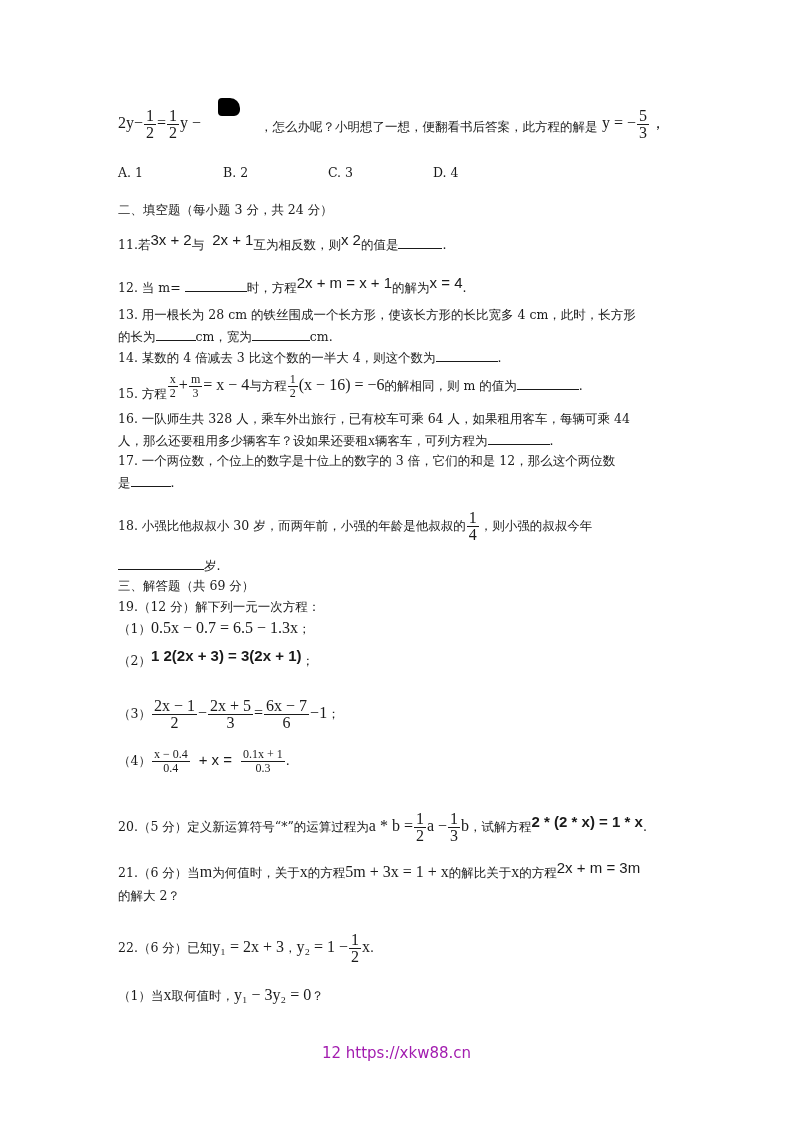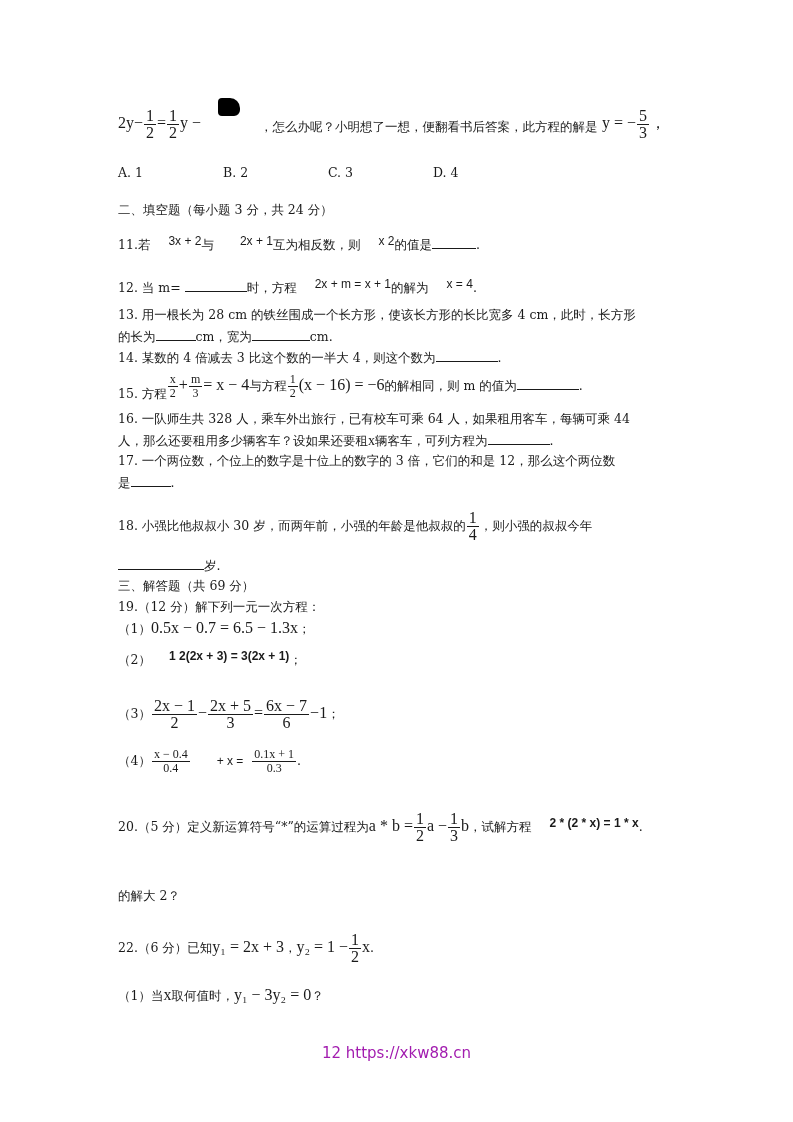--- a/index.html
+++ b/index.html
@@ -9,21 +9,21 @@
   .line { position: absolute; left: 118px; font-size: 12.5px; line-height: 16px; white-space: nowrap; }
   .math { font-family: "Liberation Serif", "DejaVu Serif", serif; font-size: 16px; }
   .mi { }
   .frac { display: inline-block; vertical-align: middle; text-align: center; margin: 0 1px;
           font-family: "Liberation Serif", serif; }
   .frac .num { display: block; line-height: 16px; padding: 0 2px; font-size: 16px; }
   .frac .den { display: block; line-height: 16px; padding: 0 2px; border-top: 1px solid #1a1a1a; font-size: 16px; }
   .frac.small .num, .frac.small .den { font-size: 12px; line-height: 13px; }
   .blank { display: inline-block; border-bottom: 1px solid #1a1a1a; height: 12px; vertical-align: baseline; }
   .blank.thick { border-bottom-width: 1.5px; }
-  .sup { font-family: "Liberation Sans", sans-serif; font-size: 12px; position: relative; top: -4px; margin-left: 18px; }
+  .sup { font-family: "Liberation Sans", sans-serif; font-size: 15px; position: relative; top: -4px; }
   .redact { display: inline-block; width: 22px; height: 18px; background: #000; border-radius: 4px 10px 6px 4px;
             position: absolute; }
   .choice { display: inline-block; width: 105px; }
   .footer { position: absolute; left: 0; width: 793px; top: 1044px; text-align: center;
             font-family: "DejaVu Sans", sans-serif; font-size: 15px; color: #a21caf; }
 </style>
 </head>
 <body>
 
 <div class="page">
@@ -96,20 +96,23 @@
   </div>
 
   <div class="line" style="top:748px;">
     <span>（4）</span><span class="frac small mi"><span class="num">x − 0.4</span><span class="den">0.4</span></span>&nbsp;&nbsp;<span class="sup" style="top:0;">+ x =</span>&nbsp;&nbsp;<span class="frac small mi"><span class="num">0.1x + 1</span><span class="den">0.3</span></span><span>.</span>
   </div>
 
   <div class="line" style="top:811px;">
     <span>20.（5 分）定义新运算符号“*”的运算过程为</span><span class="math mi">a * b =</span><span class="frac"><span class="num">1</span><span class="den">2</span></span><span class="math mi">a −</span><span class="frac"><span class="num">1</span><span class="den">3</span></span><span class="math mi">b</span><span>，试解方程</span><span class="sup" style="font-weight:bold;">2 * (2 * x) = 1 * x</span><span>.</span>
   </div>
 
+  <div class="line" style="top:864px;">
+    <span>21.（6 分）当</span><span class="math mi">m</span><span>为何值时，关于</span><span class="math mi">x</span><span>的方程</span><span class="math mi">5m + 3x = 1 + x</span><span>的解比关于</span><span class="math mi">x</span><span>的方程</span><span class="sup">2x + m = 3m</span>
+  </div>
   <div class="line" style="top:888px;">的解大 2？</div>
 
   <div class="line" style="top:932px;">
     <span>22.（6 分）已知</span><span class="math mi">y₁ = 2x + 3</span><span>，</span><span class="math mi">y₂ = 1 −</span><span class="frac"><span class="num">1</span><span class="den">2</span></span><span class="math mi">x</span><span>.</span>
   </div>
 
   <div class="line" style="top:987px;">
     <span>（1）当</span><span class="math mi">x</span><span>取何值时，</span><span class="math mi">y₁ − 3y₂ = 0</span><span>？</span>
   </div>
 

